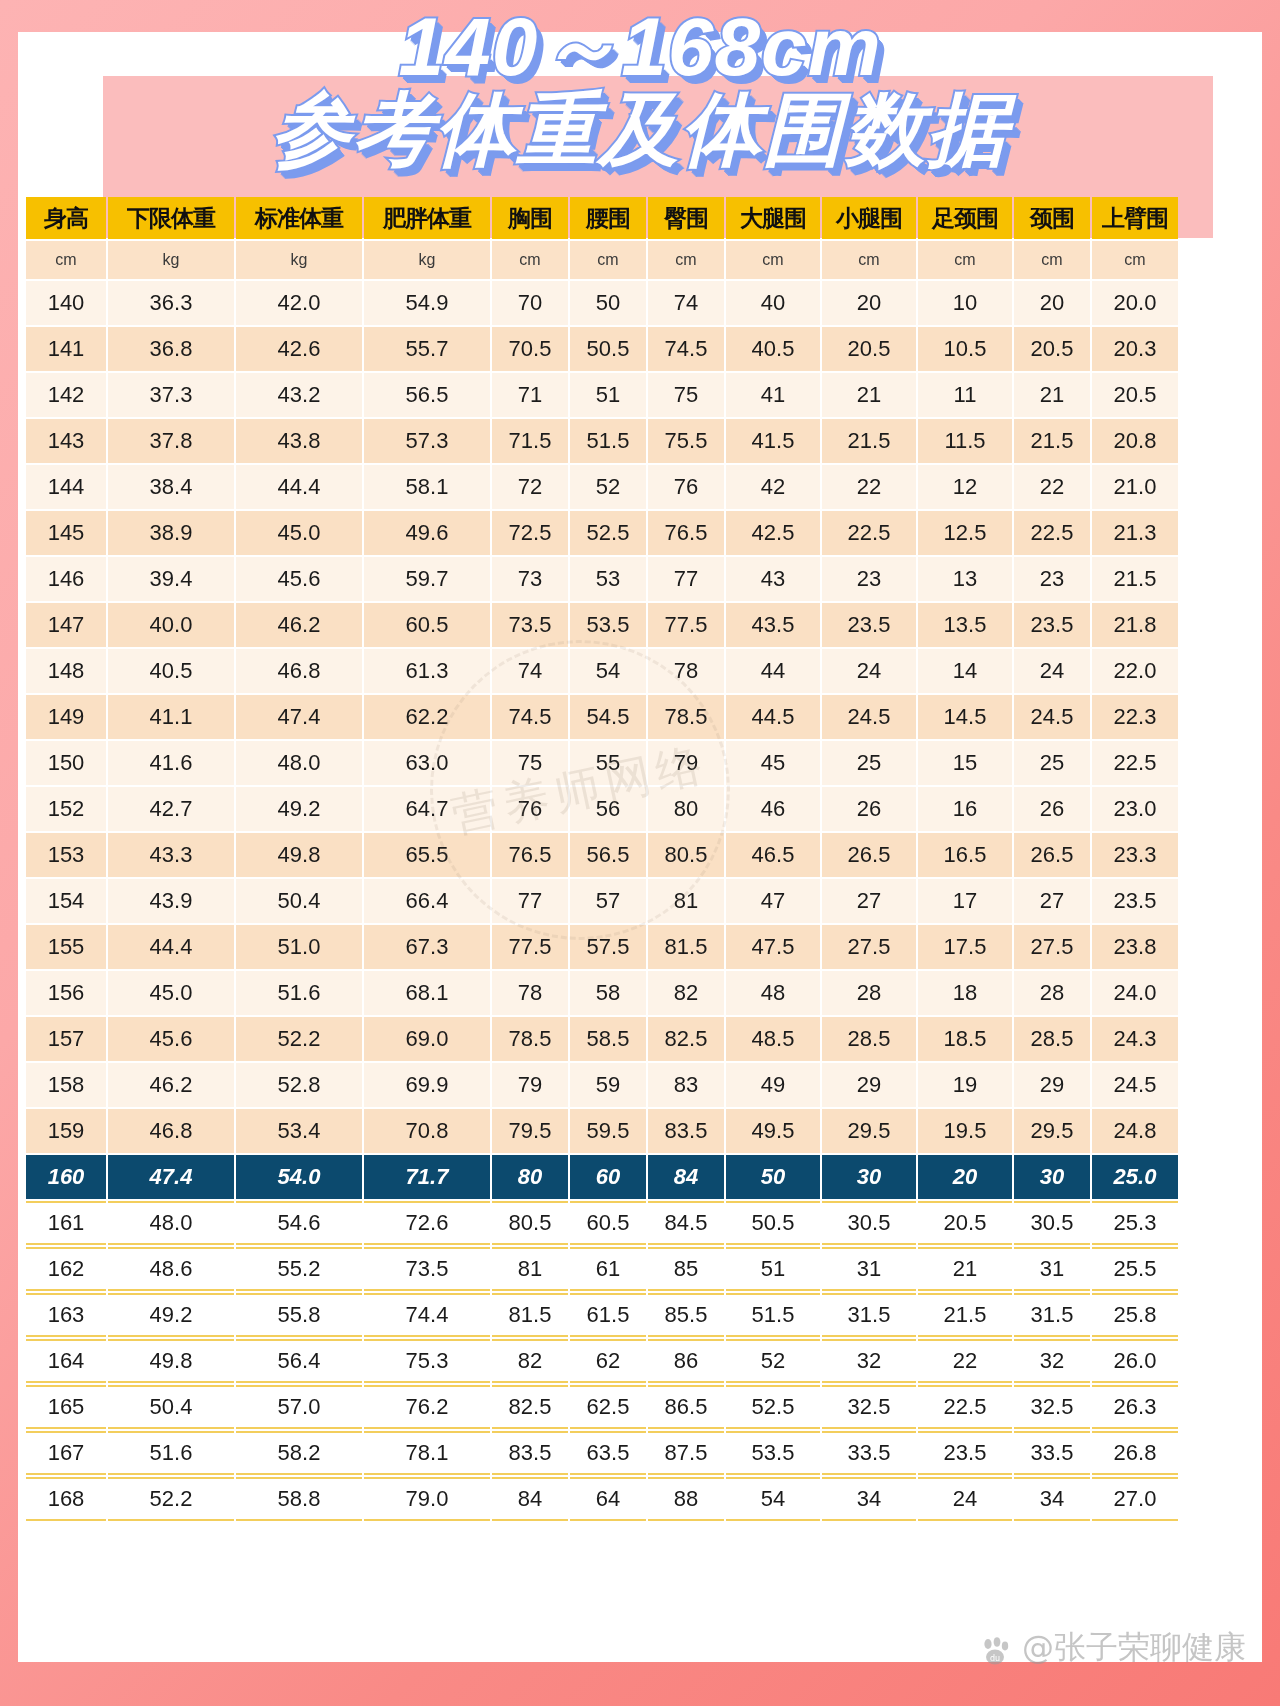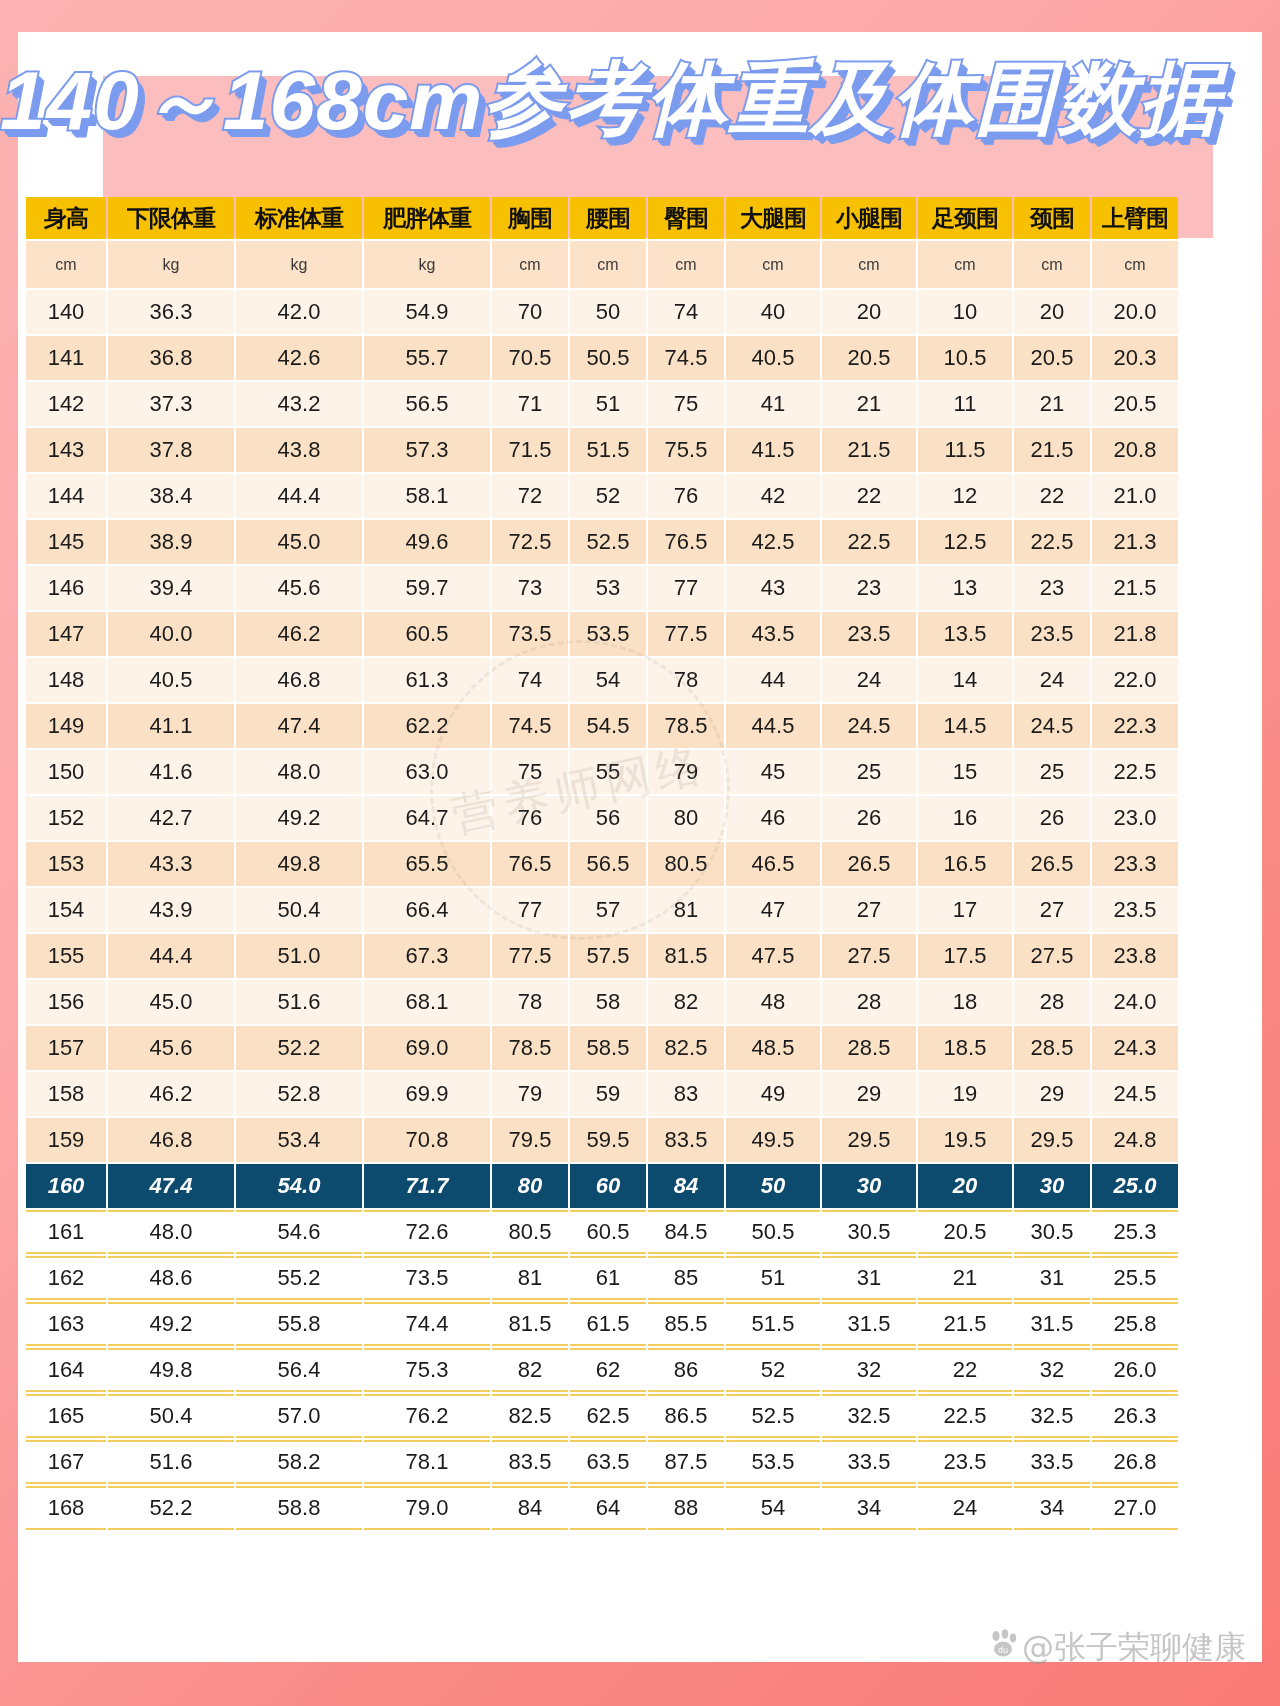--- a/index.html
+++ b/index.html
@@ -37,21 +37,21 @@
   }
 
   
   #title-block {
     position: absolute;
     left: 0;
     top: 0;
     width: 1280px;
     height: 195px;
     display: flex;
-    flex-direction: row;
+    flex-direction: column;
     align-items: center;
     justify-content: flex-start;
     z-index: 5;
     pointer-events: none;
   }
 
   .hdr-line {
     font-weight: bold;
     font-style: italic;
     color: #FFFFFF;
@@ -109,21 +109,21 @@
     font-size: 22px;
     color: #1B1B1B;
     height: 44px;
     font-family: "Liberation Sans", sans-serif;
   }
 
   tr.unit-row td {
     background: #FBE2C8;
     font-size: 16px;
     color: #3A3A3A;
-    height: 47px;
+    height: 38px;
   }
 
   tr.odd td  { background: #FDF3E8; }
   tr.even td { background: #FAE0C4; }
 
   tr.highlight td {
     background: #0c4a6e;
     color: #FFFFFF;
     font-weight: bold;
     font-style: italic;
@@ -169,22 +169,22 @@
     z-index: 3;
     pointer-events: none;
   }
 
   
   #corner-watermark {
     position: absolute;
     right: 34px;
     bottom: 36px;
     display: flex;
-    align-items: flex-start;
-    gap: 0;
+    align-items: flex-end;
+    gap: 8px;
     color: rgba(150,150,150,0.55);
     font-size: 32px;
     font-family: "DejaVu Sans", sans-serif;
     z-index: 8;
     pointer-events: none;
     white-space: nowrap;
   }
   #corner-watermark .paw {
     display: inline-block;
     width: 36px;

